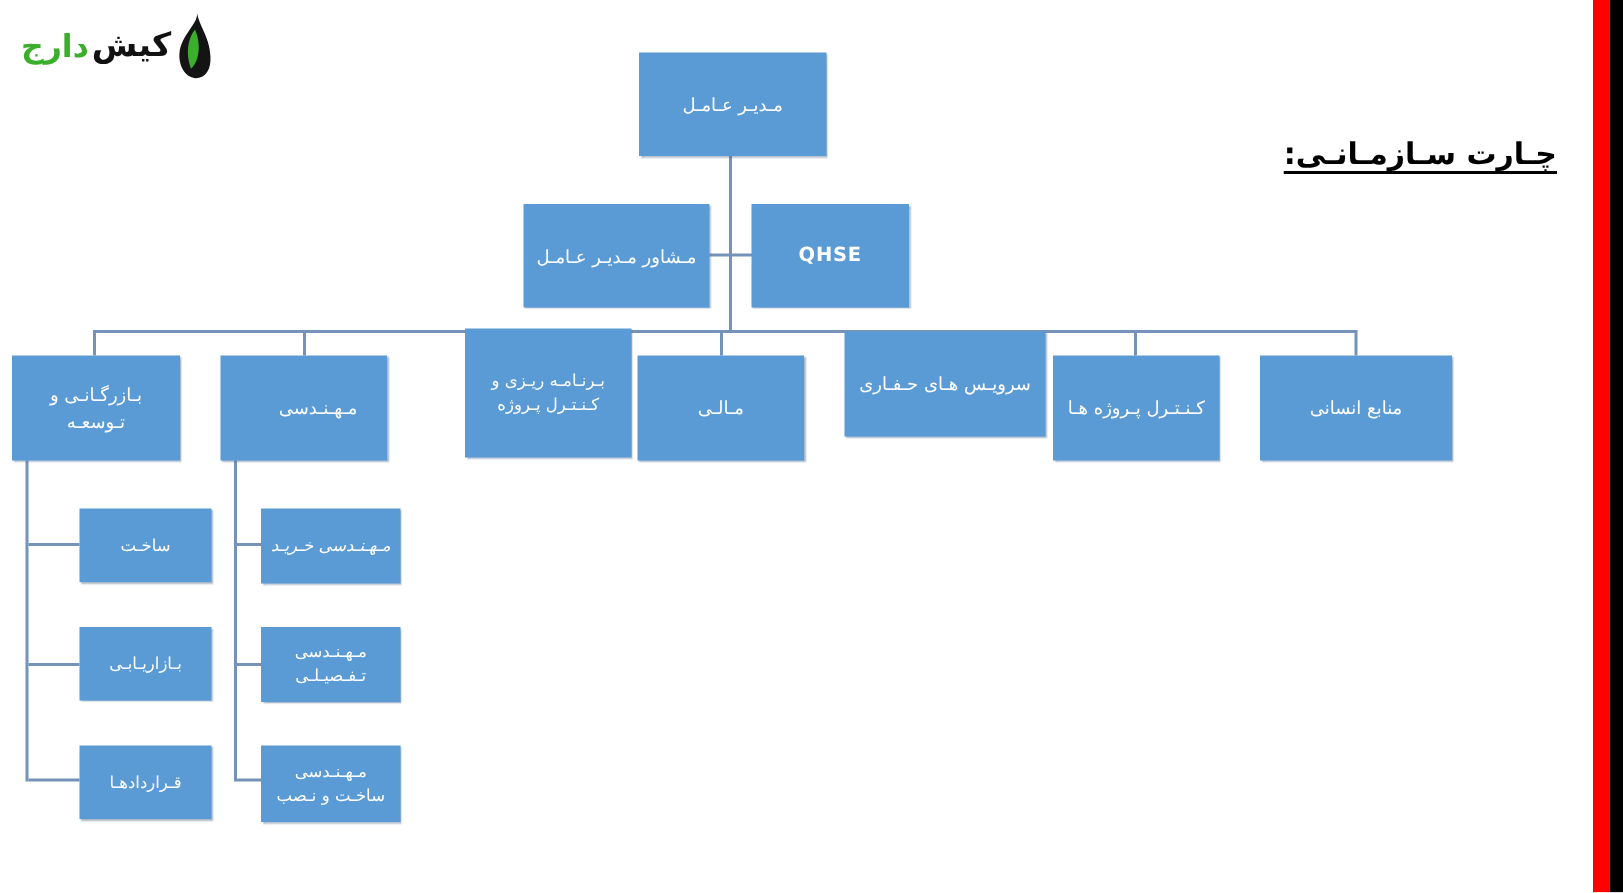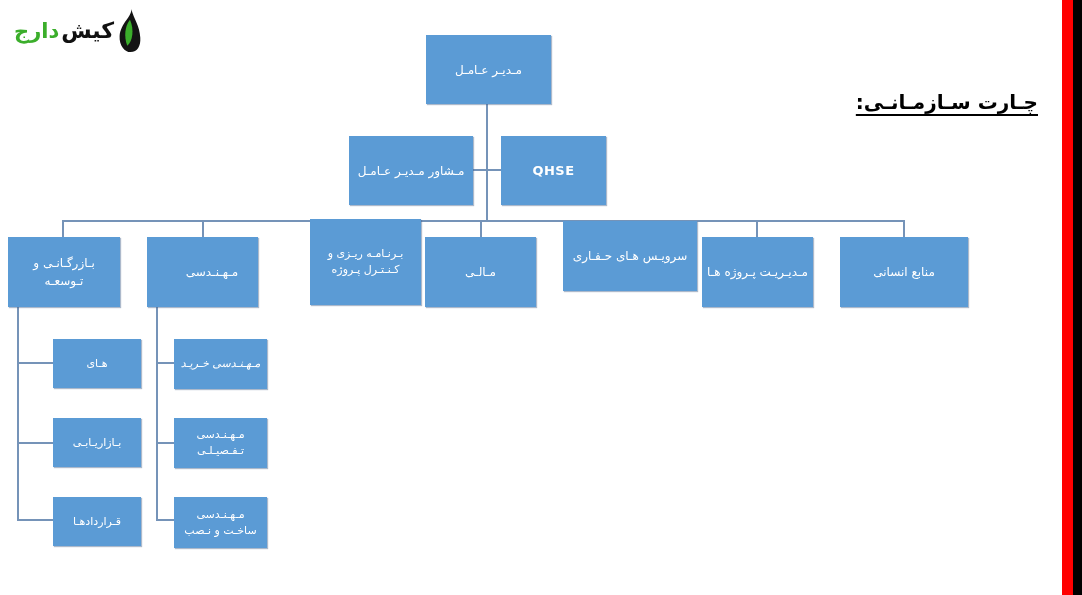--- a/index.html
+++ b/index.html
@@ -80,24 +80,24 @@
   <div class="node" style="left:426px;top:35px;width:125px;height:69px;">مـدیـر عـامـل</div>
 
   <div class="node" style="left:349px;top:136px;width:124px;height:69px;">مـشاور مـدیـر عـامـل</div>
   <div class="node latin" style="left:501px;top:136px;width:105px;height:69px;">QHSE</div>
 
   <div class="node" style="left:8px;top:237px;width:112px;height:70px;">بـازرگـانـی و تـوسعـه</div>
   <div class="node" style="left:147px;top:237px;width:111px;height:70px;padding-left:24px;">مـهـنـدسی</div>
   <div class="node small" style="left:286px;top:219px;width:111px;height:86px;margin-left:24px;">بـرنـامـه ریـزی و کـنـتـرل پـروژه</div>
   <div class="node" style="left:425px;top:237px;width:111px;height:70px;">مـالـی</div>
   <div class="node" style="left:563px;top:221px;width:134px;height:70px;">سرویـس هـای حـفـاری</div>
-  <div class="node" style="left:702px;top:237px;width:111px;height:70px;">مـدیـریـت پـروژه هـا</div>
+  <div class="node" style="left:702px;top:237px;width:111px;height:70px;">کـنـتـرل پـروژه هـا</div>
   <div class="node plain" style="left:840px;top:237px;width:128px;height:70px;">منابع انسانی</div>
 
-  <div class="node small" style="left:53px;top:339px;width:88px;height:49px;">هـای</div>
+  <div class="node small" style="left:53px;top:339px;width:88px;height:49px;">ساخـت</div>
   <div class="node small" style="left:53px;top:418px;width:88px;height:49px;">بـازاریـابـی</div>
   <div class="node small" style="left:53px;top:497px;width:88px;height:49px;">قـراردادهـا</div>
 
   <div class="node small" style="left:174px;top:339px;width:93px;height:50px;font-style:italic;">مـهـنـدسی خـریـد</div>
   <div class="node small" style="left:174px;top:418px;width:93px;height:50px;">مـهـنـدسی تـفـصیـلـی</div>
   <div class="node small" style="left:174px;top:497px;width:93px;height:51px;">مـهـنـدسی ساخـت و نـصب</div>
 
 </div>
 
 </body></html>

